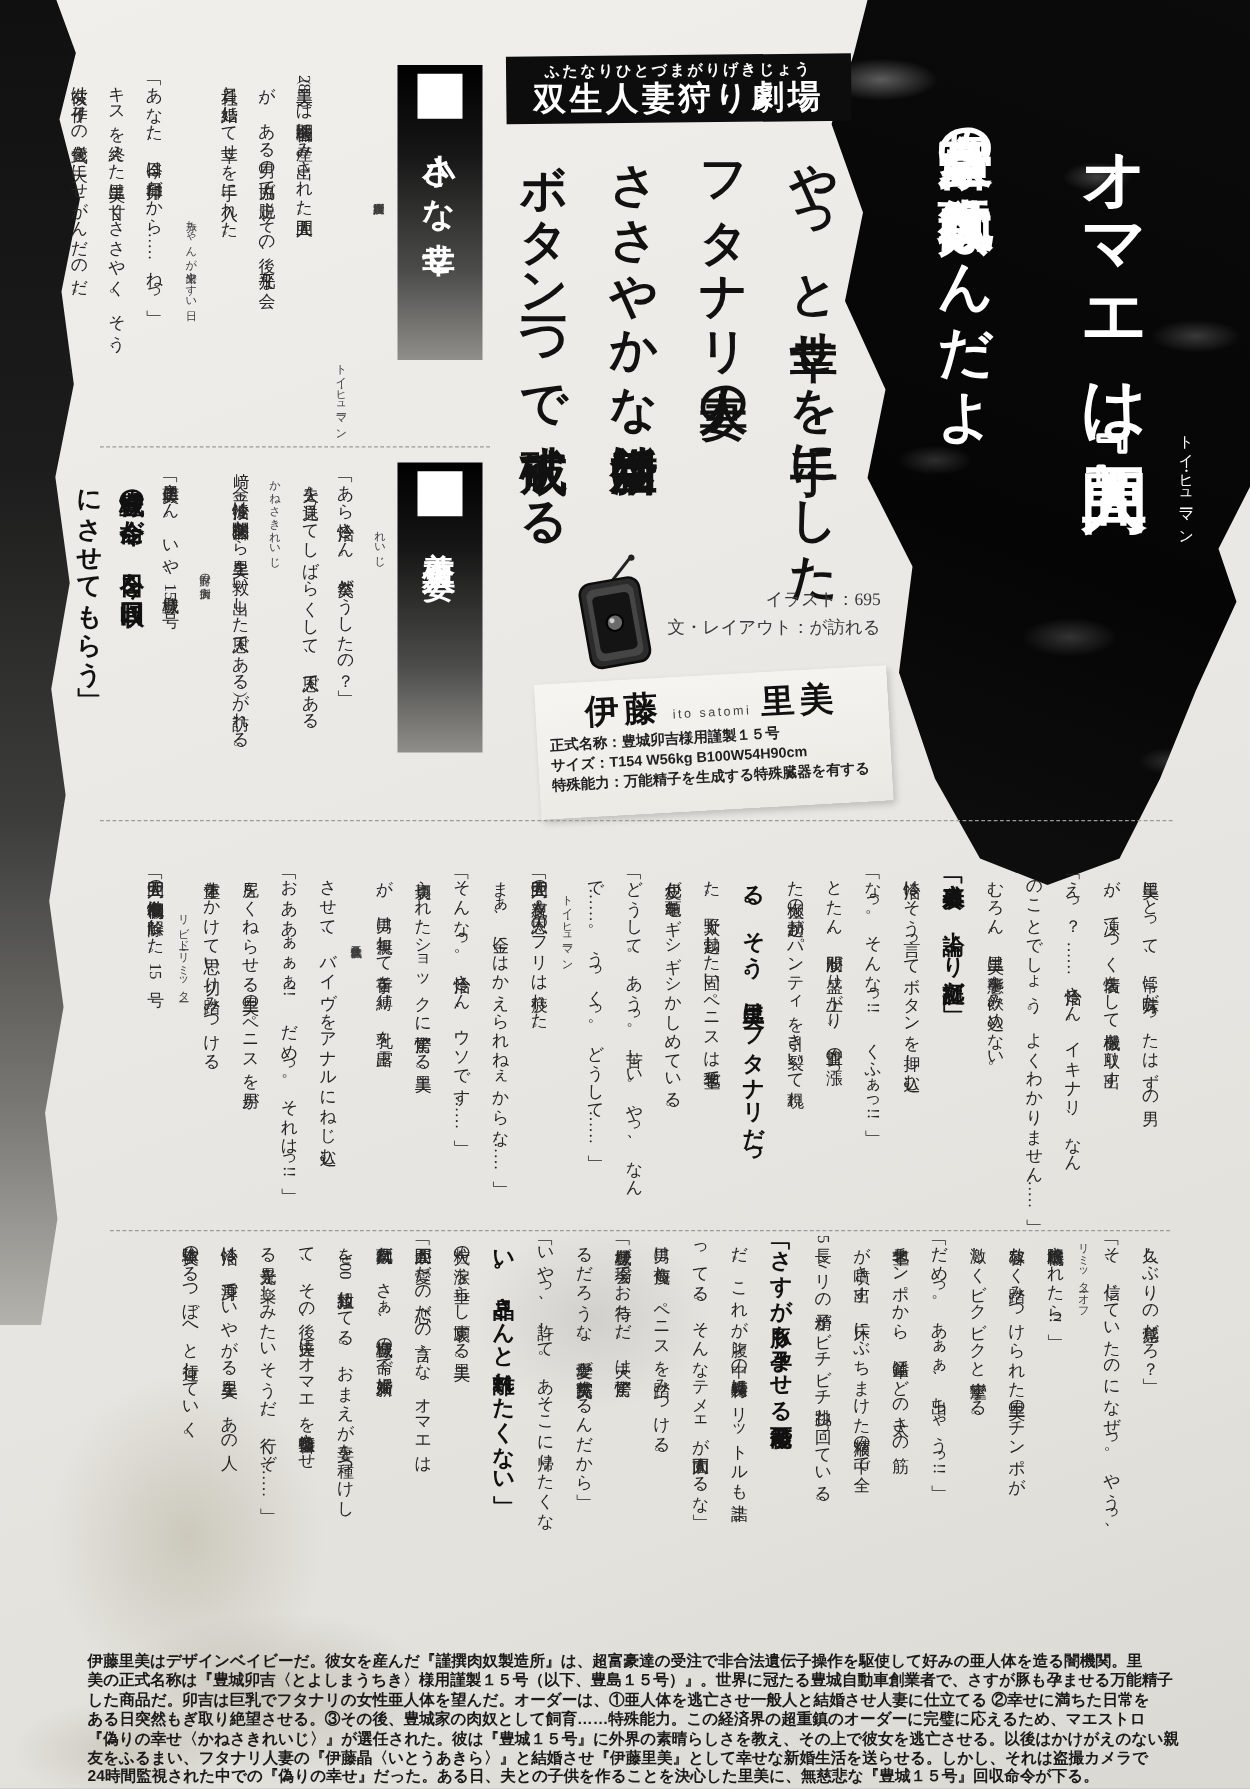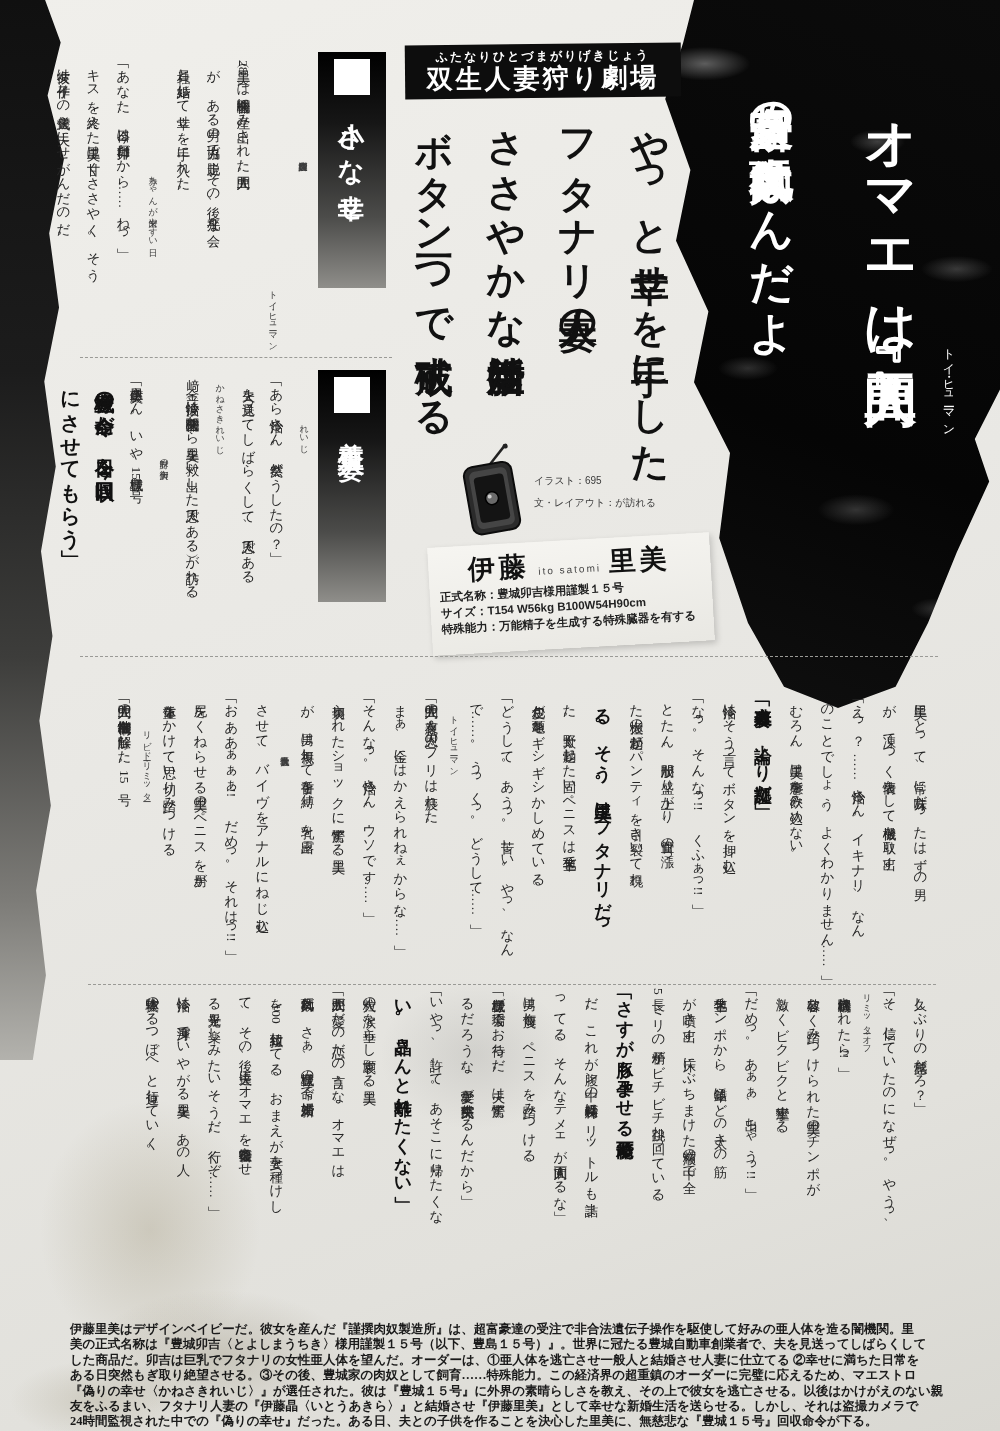--- a/index.html
+++ b/index.html
@@ -60,21 +60,21 @@
   .banner .ttl{font-size:26px;font-weight:900;letter-spacing:3px;line-height:30px;}
 
   
   #headline{position:absolute;left:398px;top:104px;width:288px;height:438px;}
   #headline .vcol{
     font-family:"Liberation Sans","DejaVu Sans",sans-serif;font-weight:900;
     font-size:38px;line-height:72px;color:#111;letter-spacing:1px;
   }
   .credits{
     position:absolute;left:534px;top:470px;
-    font-family:Liberation Sans, sans-serif;font-size:10px;color:#3a3a3a;line-height:22px;
+    font-family:Liberation Serif, serif;font-size:14px;color:#3a3a3a;line-height:22px;text-align:right;
   }
 
   
   .remote{position:absolute;left:458px;top:446px;transform:rotate(-10deg);}
 
   
   .profile{
     position:absolute;left:430px;top:540px;width:282px;height:108px;
     background:linear-gradient(175deg,#f6f5f1,#e9e8e3);
     transform:rotate(-3.2deg);box-shadow:2px 3px 6px rgba(0,0,0,.18);
@@ -115,21 +115,21 @@
 
   
   .divider{position:absolute;border-top:1px dashed #9a9a96;height:0;}
   #div1{left:80px;top:357px;width:312px;}
   #div2{left:80px;top:656px;width:858px;}
   #div3{left:88px;top:984px;width:848px;}
 
   
   #footer{
     position:absolute;left:70px;top:1322px;width:866px;
-    font-family:Liberation Serif, serif;
+    font-family:Liberation Sans, sans-serif;
   }
   #footer .hline{font-size:12.5px;line-height:15.4px;color:#1a1a1a;white-space:nowrap;font-weight:bold;}
 </style>
 </head>
 <body>
 
 <div class="page">
 
   <div class="torn-edge"></div>
   <div class="stain stain1"></div>
@@ -274,21 +274,21 @@
       <div class="vcol">肉欲玩具だ。さぁ、豊城様の命で新婚夫婦</div>
       <div class="vcol">を100組拉致してる。おまえが妻を種つけし</div>
       <div class="vcol">て、その後、夫達にオマエを復讐輪姦させ</div>
       <div class="vcol">る光景を楽しみたいそうだ。行くぞ……」</div>
       <div class="vcol">怜治は、渾身でいやがる里美を、あの人</div>
       <div class="vcol">体実験のるつぼへと連行していく。</div>
     </div>
 
   <div id="footer">
       <div class="hline">伊藤里美はデザインベイビーだ。彼女を産んだ『謹撰肉奴製造所』は、超富豪達の受注で非合法遺伝子操作を駆使して好みの亜人体を造る闇機関。里</div>
-      <div class="hline">美の正式名称は『豊城卯吉〈とよしまうちき〉様用謹製１５号（以下、豊島１５号）』。世界に冠たる豊城自動車創業者で、夫を見送ってしばらくして</div>
+      <div class="hline">美の正式名称は『豊城卯吉〈とよしまうちき〉様用謹製１５号（以下、豊島１５号）』。世界に冠たる豊城自動車創業者で、さすが豚も孕ませる万能精子</div>
       <div class="hline">した商品だ。卯吉は巨乳でフタナリの女性亜人体を望んだ。オーダーは、①亜人体を逃亡させ一般人と結婚させ人妻に仕立てる ②幸せに満ちた日常を</div>
       <div class="hline">ある日突然もぎ取り絶望させる。③その後、豊城家の肉奴として飼育……特殊能力。この経済界の超重鎮のオーダーに完璧に応えるため、マエストロ</div>
       <div class="hline">『偽りの幸せ〈かねさきれいじ〉』が選任された。彼は『豊城１５号』に外界の素晴らしさを教え、その上で彼女を逃亡させる。以後はかけがえのない親</div>
       <div class="hline">友をふるまい、フタナリ人妻の『伊藤晶〈いとうあきら〉』と結婚させ『伊藤里美』として幸せな新婚生活を送らせる。しかし、それは盗撮カメラで</div>
       <div class="hline">24時間監視された中での『偽りの幸せ』だった。ある日、夫との子供を作ることを決心した里美に、無慈悲な『豊城１５号』回収命令が下る。</div>
     </div>
 
 </div>
 
 </body></html>

